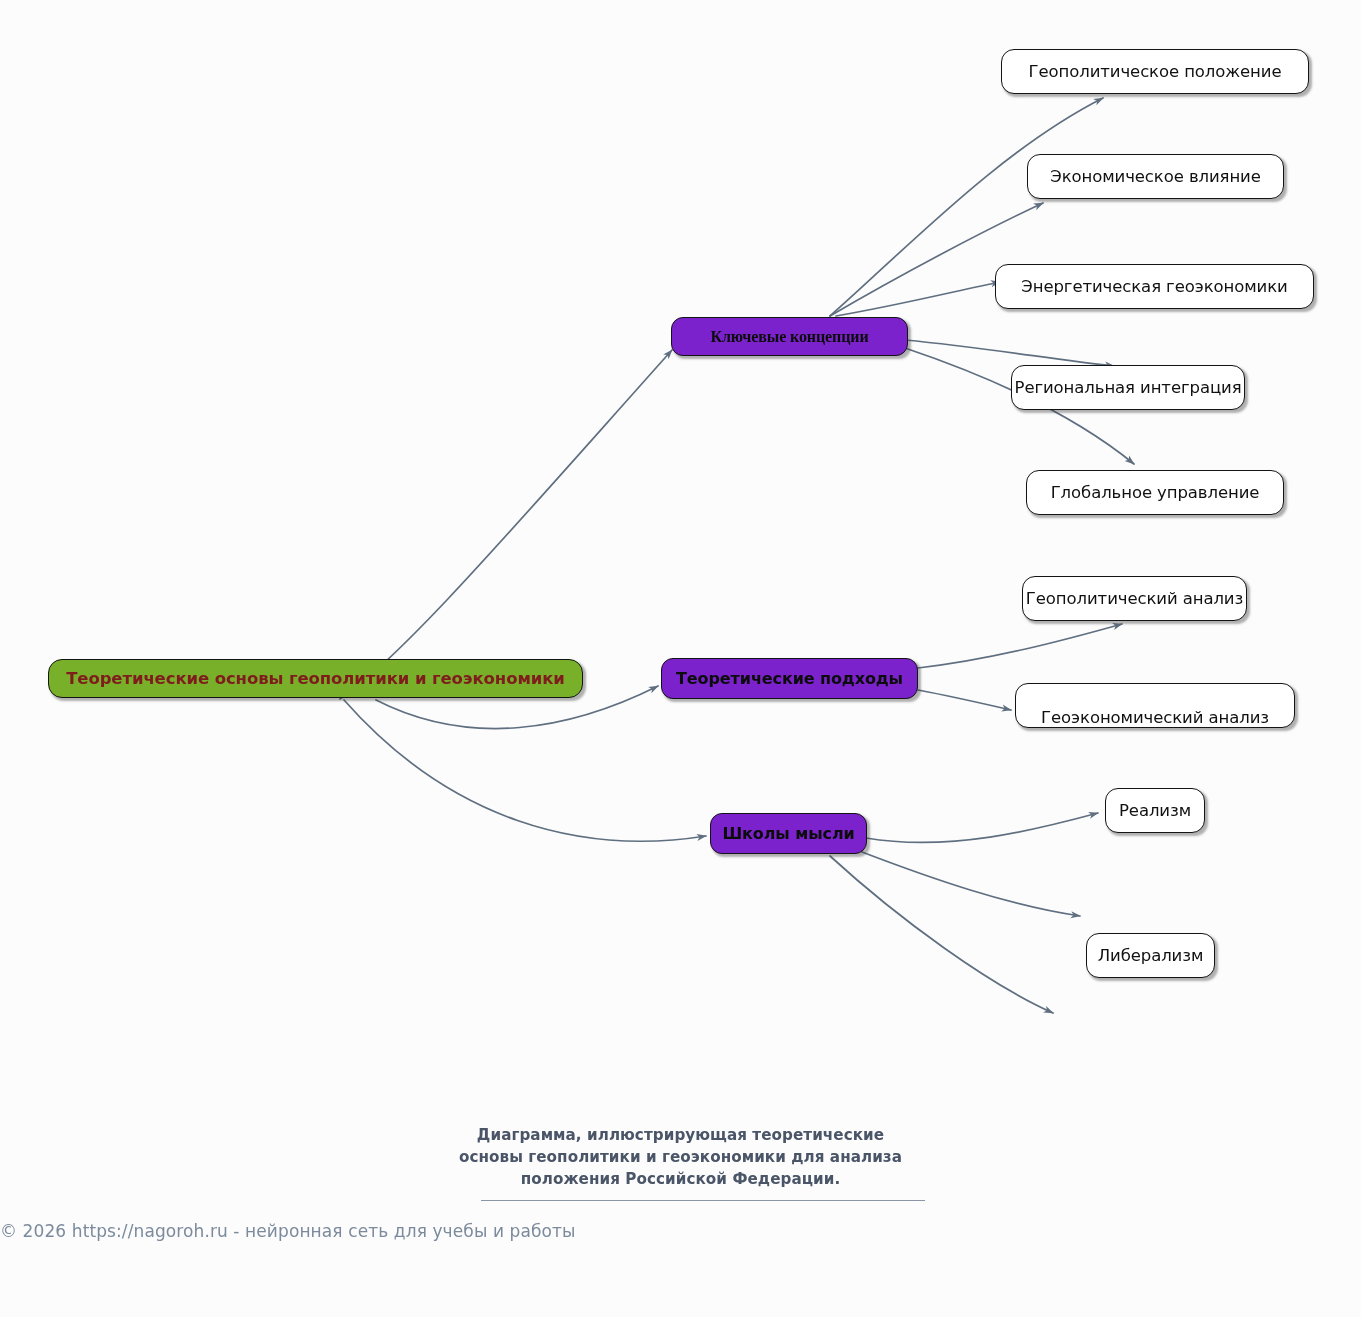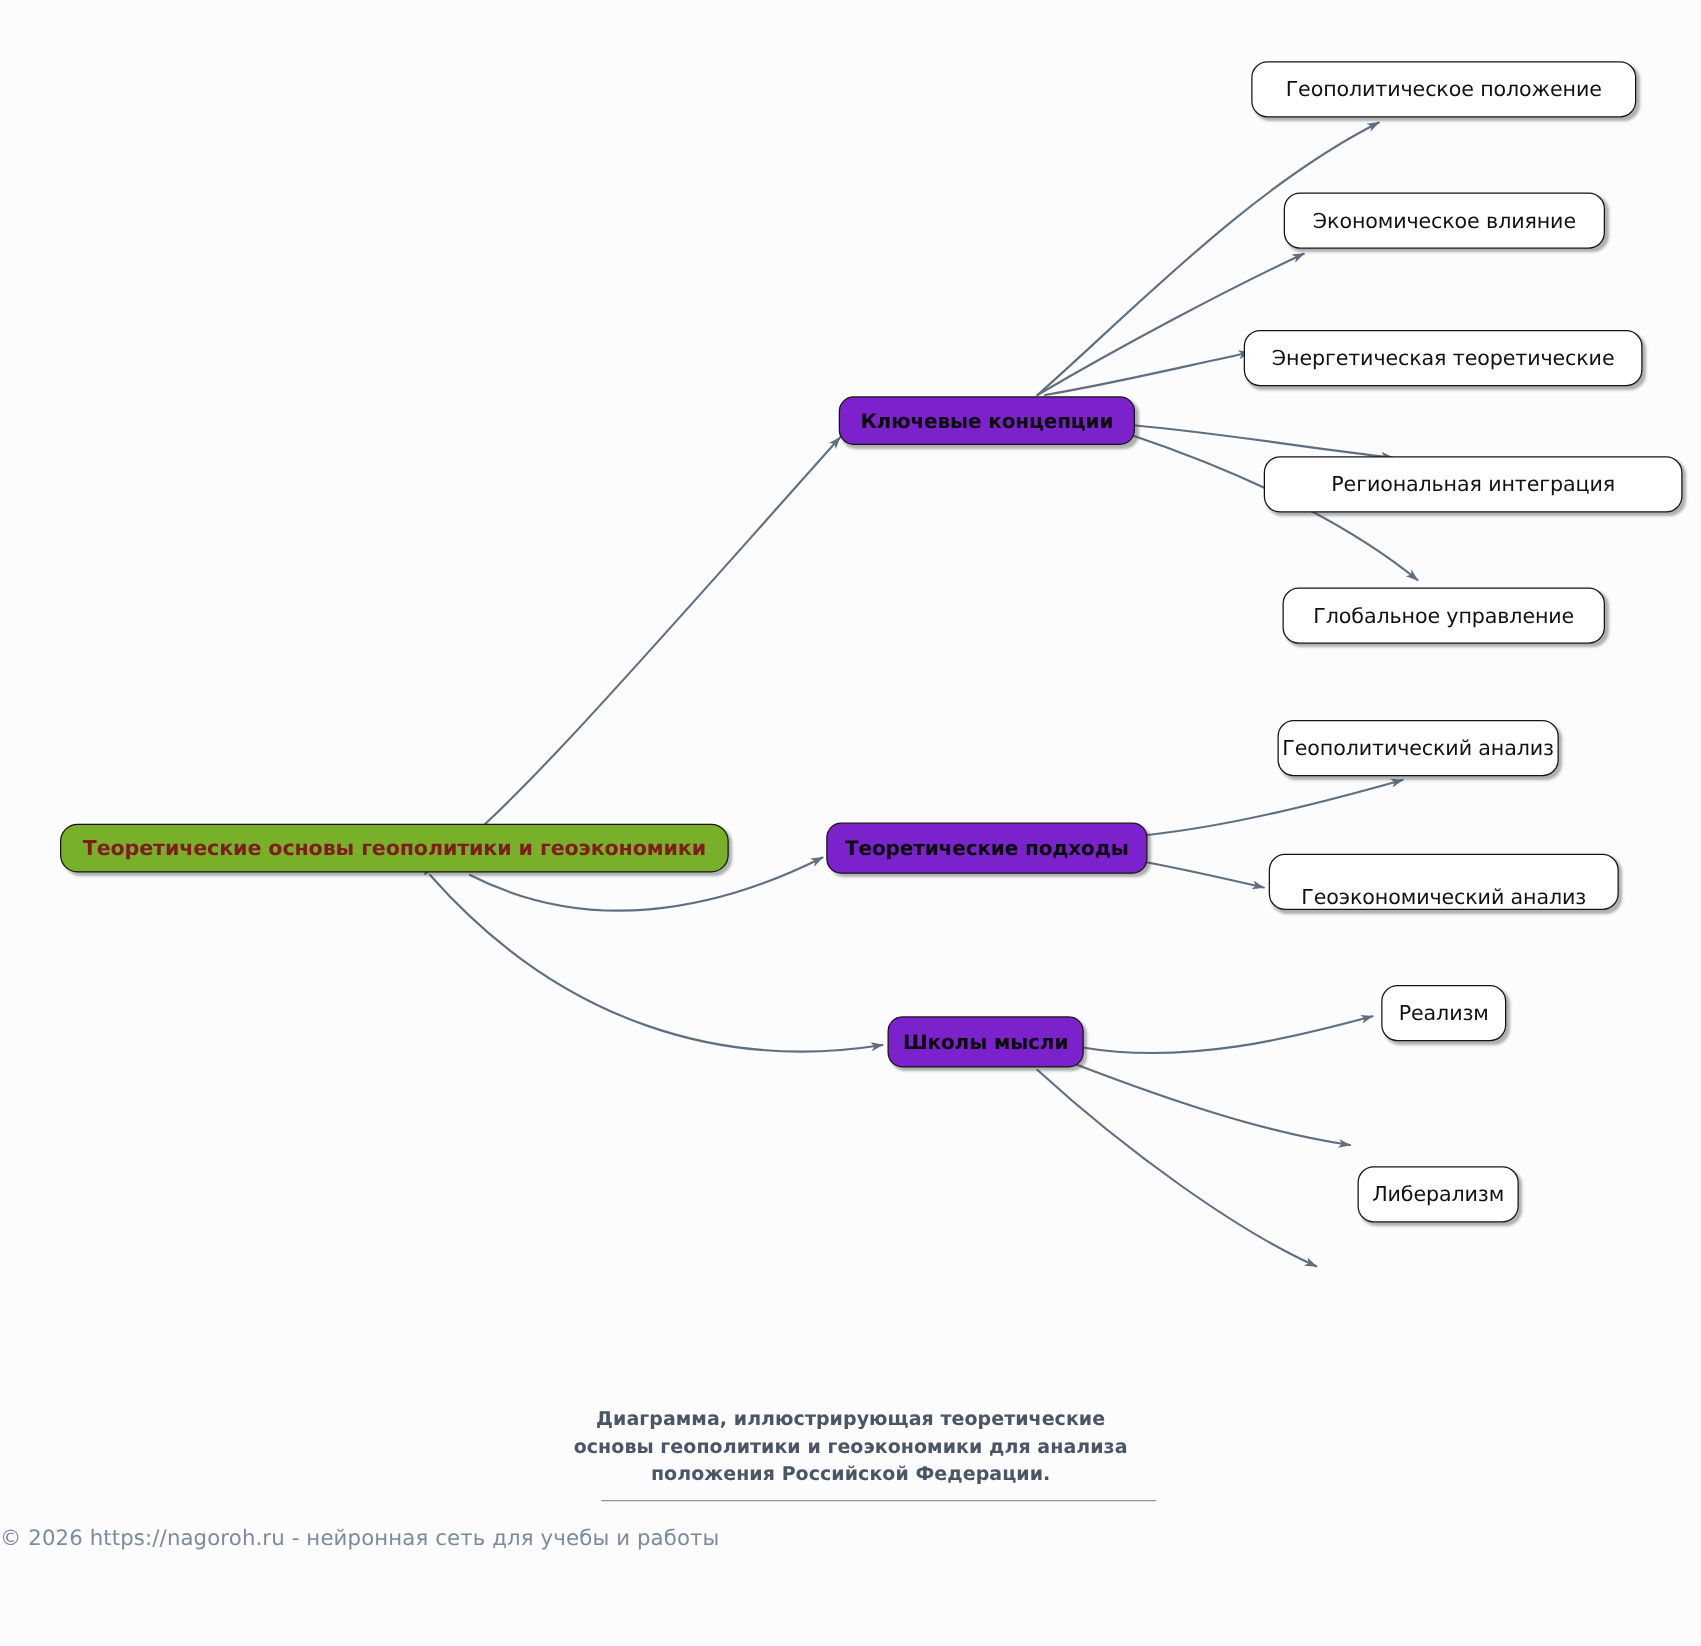--- a/index.html
+++ b/index.html
@@ -117,33 +117,33 @@
         <path d="M 866,838 C 950,852 1035,830 1098,813" marker-end="url(#arrow)"></path>
         <path d="M 862,852 C 930,878 1010,906 1080,916" marker-end="url(#arrow)"></path>
         <path d="M 830,856 C 900,920 990,985 1053,1013" marker-end="url(#arrow)"></path>
       </g>
   </svg>
 
   <div class="node root" style="left: 48px; top: 659px; width: 535px; height: 39px; background: rgb(120, 176, 42);">
     <span>Теоретические основы геополитики и геоэкономики</span>
   </div>
 
-  <div class="node branch" style="left: 671px; top: 317px; width: 237px; height: 39px; background: rgb(123, 34, 204);">
+  <div class="node branch" style="left: 671px; top: 317px; width: 237px; height: 39px; background: rgb(123, 34, 204); font-family: Liberation Serif, serif;">
     <span>Ключевые концепции</span>
   </div>
   <div class="node leaf" style="left: 1027px; top: 154px; width: 257px; height: 45px;">
     <span>Экономическое влияние</span>
   </div>
   <div class="node leaf" style="left: 1001px; top: 49px; width: 308px; height: 45px;">
     <span>Геополитическое положение</span>
   </div>
   <div class="node leaf" style="left: 995px; top: 264px; width: 319px; height: 45px;">
-    <span>Энергетическая теоретические</span>
+    <span>Энергетическая геоэкономики</span>
   </div>
-  <div class="node leaf" style="left: 1011px; top: 365px; width: 335px; height: 45px;">
+  <div class="node leaf" style="left: 1011px; top: 365px; width: 234px; height: 45px;">
     <span>Региональная интеграция</span>
   </div>
   <div class="node leaf" style="left: 1026px; top: 470px; width: 258px; height: 45px;">
     <span>Глобальное управление</span>
   </div>
 
   <div class="node branch" style="left: 661px; top: 658px; width: 257px; height: 41px; background: rgb(123, 34, 204);">
     <span>Теоретические подходы</span>
   </div>
   <div class="node leaf" style="left: 1022px; top: 576px; width: 225px; height: 45px;">

